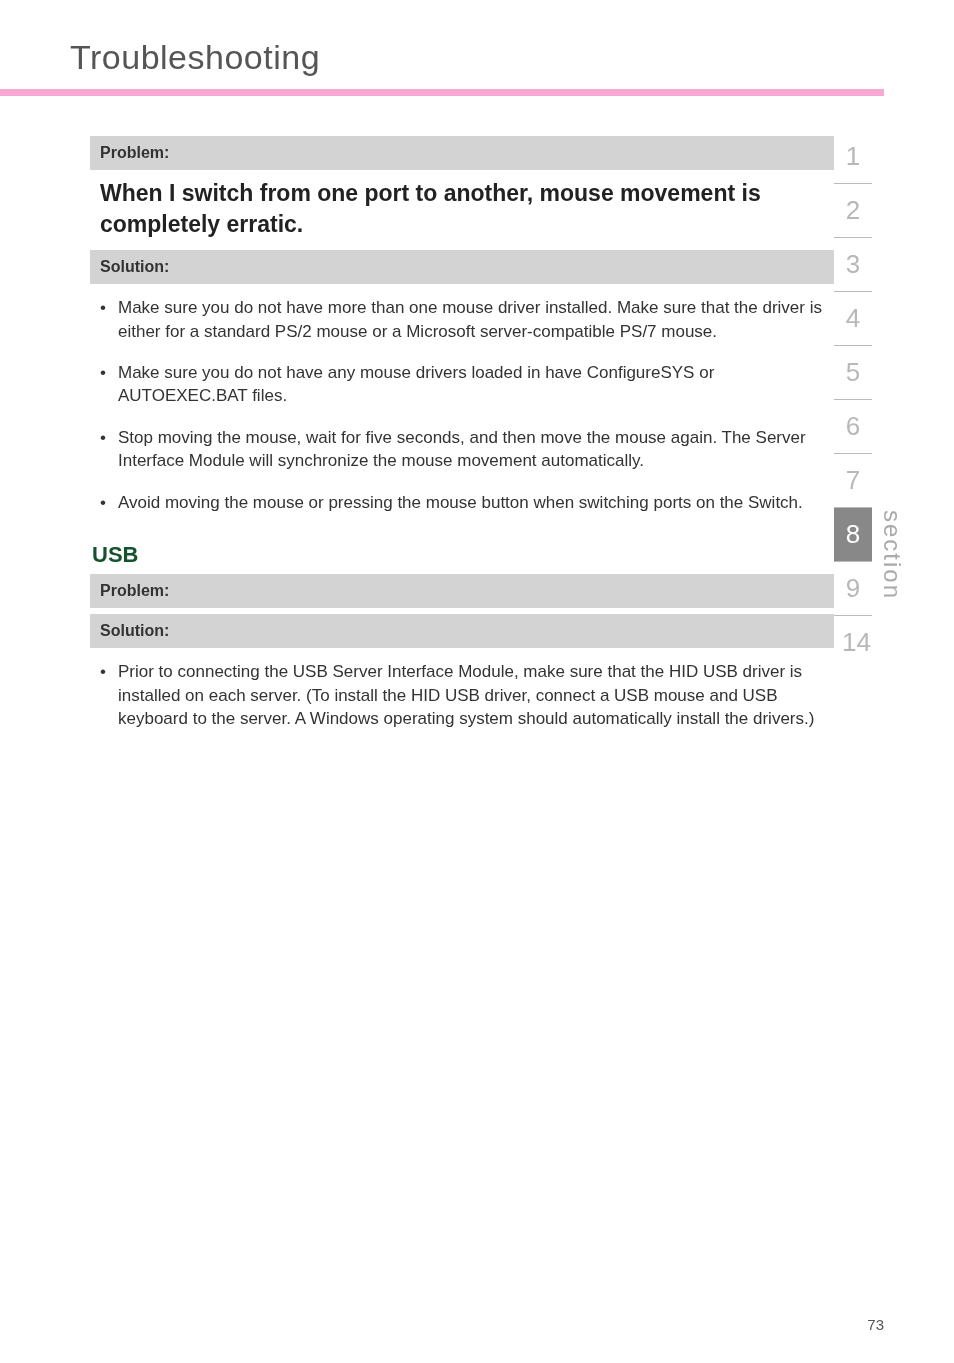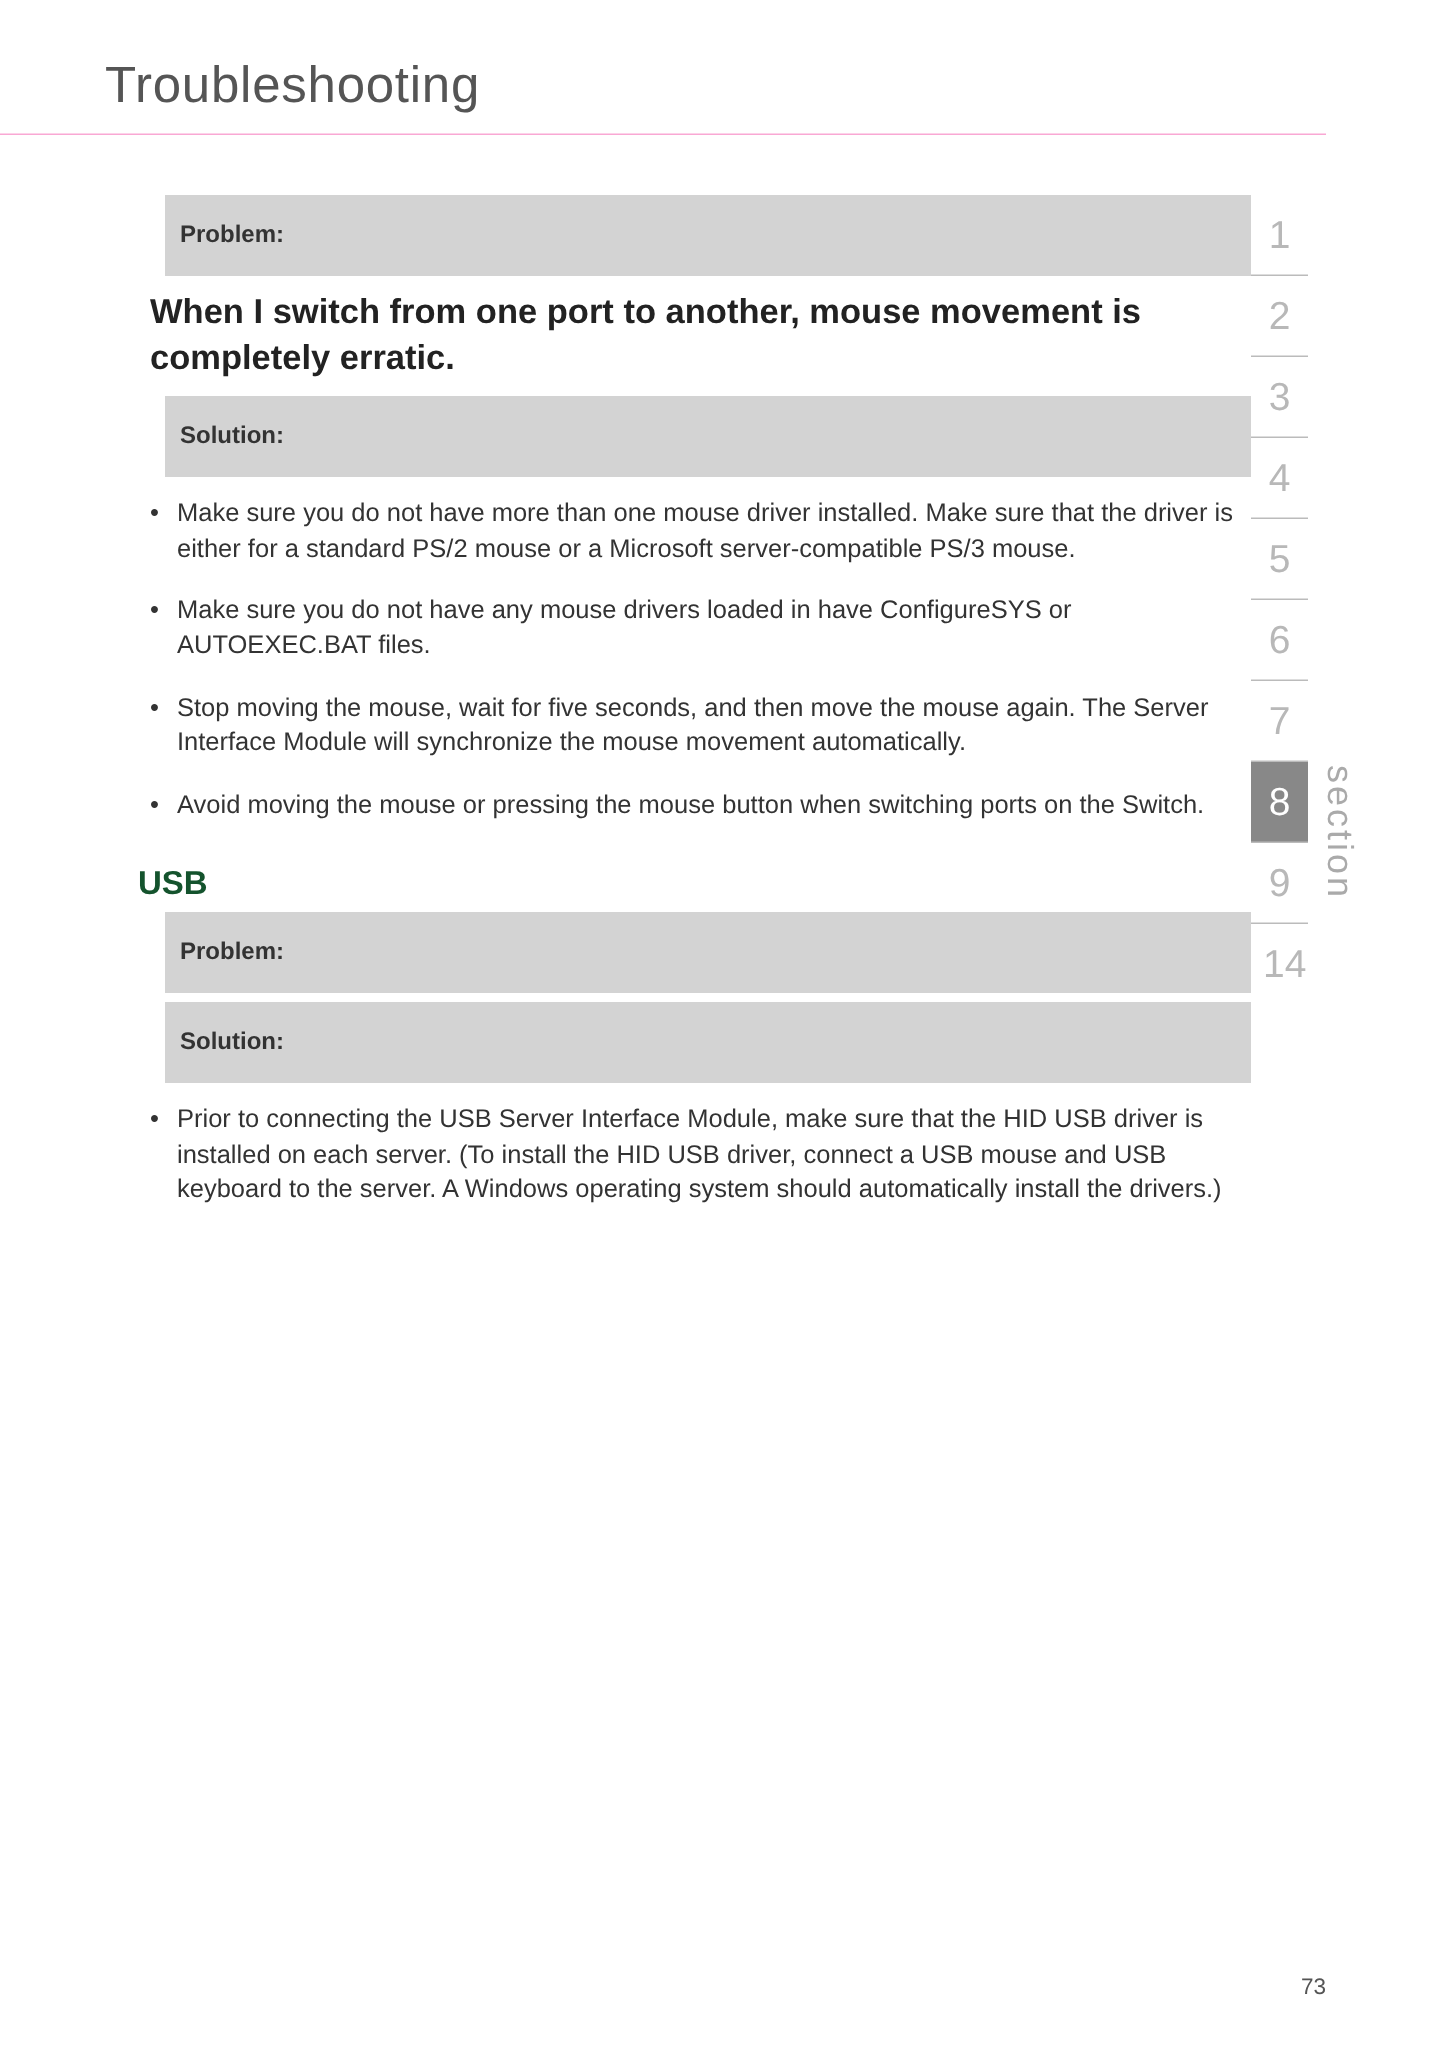--- a/index.html
+++ b/index.html
@@ -13,35 +13,34 @@
       width: 954px;
       height: 1363px;
       position: relative;
       color: #333;
     }
     .page-title {
       font-size: 34px;
       font-weight: 300;
       color: #555;
       padding: 38px 0 12px 70px;
-      border-bottom: 1px solid #f9a8d4;
+      border-bottom: 7px solid #f9a8d4;
       margin: 0 70px 0 0;
       letter-spacing: 0.5px;
     }
     .content {
       padding: 40px 120px 0 90px;
     }
     .problem-header, .solution-header {
       background: #d3d3d3;
-      padding: 18px 10px;
+      padding: 8px 10px;
       font-weight: bold;
       font-size: 16px;
       color: #333;
       margin-bottom: 6px;
-      margin-left: 20px;
     }
     .problem-text {
       font-weight: bold;
       font-size: 23px;
       color: #222;
       padding: 2px 10px 10px 10px;
       line-height: 1.35;
     }
     ul {
       list-style: none;
@@ -120,21 +119,21 @@
 <body>
 
 <div class="page-title">Troubleshooting</div>
 
 <div class="content">
 
   <div class="problem-header">Problem:</div>
   <div class="problem-text">When I switch from one port to another, mouse movement is completely erratic.</div>
   <div class="solution-header">Solution:</div>
   <ul>
-    <li>Make sure you do not have more than one mouse driver installed. Make sure that the driver is either for a standard PS/2 mouse or a Microsoft server-compatible PS/3 mouse.</li>
+    <li>Make sure you do not have more than one mouse driver installed. Make sure that the driver is either for a standard PS/2 mouse or a Microsoft server-compatible PS/7 mouse.</li>
     <li>Make sure you do not have any mouse drivers loaded in have ConfigureSYS or AUTOEXEC.BAT files.</li>
     <li>Stop moving the mouse, wait for five seconds, and then move the mouse again. The Server Interface Module will synchronize the mouse movement automatically.</li>
     <li>Avoid moving the mouse or pressing the mouse button when switching ports on the Switch.</li>
   </ul>
 
   <div class="usb-heading">USB</div>
 
   <div class="problem-header">Problem:</div>
   <div class="solution-header">Solution:</div>
   <ul>

